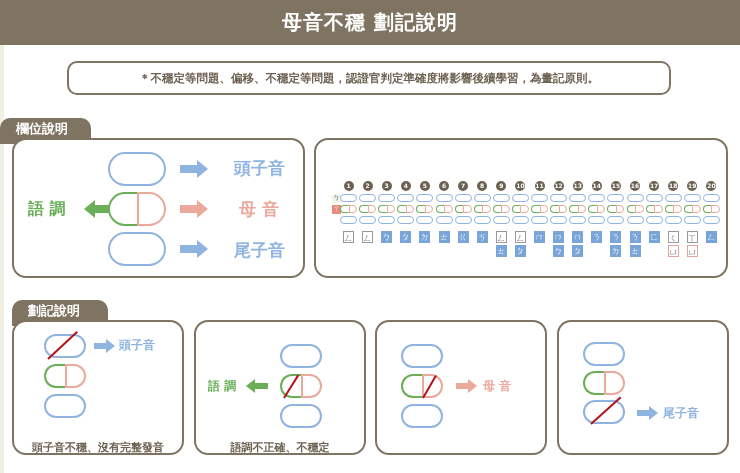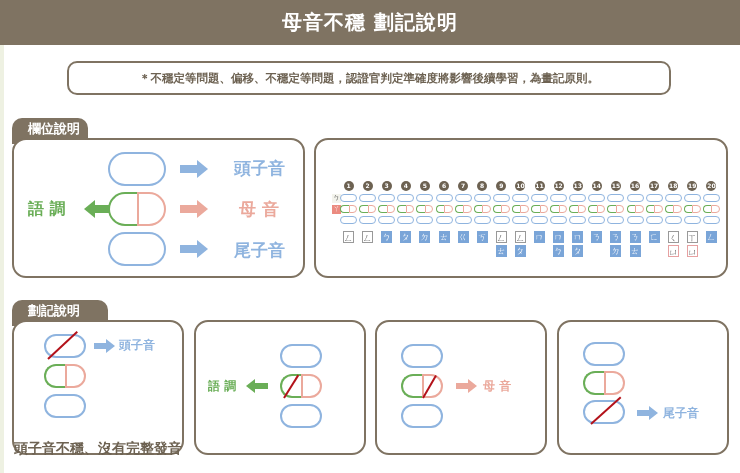--- a/index.html
+++ b/index.html
@@ -33,21 +33,21 @@
   .split { position:absolute; box-sizing:border-box; }
   .split .l { position:absolute; left:0; top:0; bottom:0; width:50%; box-sizing:border-box;
     border:2px solid #6aae57; border-right:none; border-radius:999px 0 0 999px; }
   .split .r { position:absolute; right:0; top:0; bottom:0; width:50%; box-sizing:border-box;
     border:2px solid #eba99c; border-radius:0 999px 999px 0; }
   .arrow { position:absolute; height:8px; }
   .arrow .shaft { position:absolute; top:0; height:8px; }
   .arrow .head { position:absolute; top:-5px; width:0; height:0; border-top:9px solid transparent; border-bottom:9px solid transparent; }
   .lbl { position:absolute; font-weight:bold; white-space:nowrap; }
   .strike { position:absolute; height:2px; background:#b3121a; transform-origin:left center; }
-  .caption { position:absolute; left:0; right:0; text-align:center; font-size:14px; font-weight:bold; color:#6d6252; }
+  .caption { position:absolute; left:0; right:0; text-align:center; font-size:11px; font-weight:bold; color:#6d6252; }
   .ex-title { position:absolute; left:14px; top:11px; font-size:9px; font-weight:bold; color:#6d6252; white-space:nowrap; }
   .num { position:absolute; width:10px; height:10px; border-radius:50%; background:#6d6252; color:#fff;
     font-size:6px; line-height:10px; text-align:center; font-weight:bold; }
   .mini-pill { position:absolute; width:17px; height:8px; box-sizing:border-box; border:1.3px solid #8fb4df; border-radius:6px; }
   .mini-split { position:absolute; width:17px; height:8px; }
   .mini-split .l { position:absolute; left:0; top:0; bottom:0; width:50%; box-sizing:border-box; border:1.3px solid #6aae57; border-right:none; border-radius:6px 0 0 6px; }
   .mini-split .r { position:absolute; right:0; top:0; bottom:0; width:50%; box-sizing:border-box; border:1.3px solid #eba99c; border-radius:0 6px 6px 0; }
   .zy { position:absolute; width:11px; height:12px; font-size:9px; line-height:12px; text-align:center; box-sizing:border-box; }
   .zy.blue { background:#7aa5d8; color:#fff; }
   .zy.white { background:#fff; color:#444; border:1px solid #999; }
@@ -60,21 +60,21 @@
 <div class="left-strip"></div>
 
 <div class="header">
   <span>母音不穩  劃記說明</span>
 </div>
 
 <div class="notice">
   <span>＊不穩定等問題、偏移、不穩定等問題，認證官判定準確度將影響後續學習，為畫記原則。</span>
 </div>
 
-<div class="tab" style="left:12px; top:118px; width:76px;">
+<div class="tab" style="left:0; top:118px; width:91px;">
   <span>欄位說明</span>
 </div>
 <div class="panel" style="left:12px; top:138px; width:293px; height:140px;">
   <div class="pill" style="left:94px; top:12px; width:58px; height:34px;"></div>
   <div class="split" style="left:94px; top:52px; width:58px; height:34px;">
     <div class="l"></div>
     <div class="r"></div>
   </div>
   <div class="pill" style="left:94px; top:92px; width:58px; height:34px;"></div>
 
@@ -302,20 +302,21 @@
     <div class="l"></div>
       <div class="r"></div>
   </div>
   <div class="strike" style="left:88px; top:75px; width:27px; transform:rotate(-58deg);"></div>
   <div class="pill" style="left:84px; top:82px; width:42px; height:24px;"></div>
   <div class="arrow" style="left:50px; top:61px; width:22px;">
     <div class="head" style="left:0; top:-4px; border-top:7px solid transparent; border-bottom:7px solid transparent; border-right:9px solid #6aae57;"></div>
     <div class="shaft" style="left:8px; width:14px; height:6px; background:#6aae57;"></div>
   </div>
   <div class="lbl" style="left:12px; top:56px; font-size:12px; color:#6aae57;">語 調</div>
+  <div class="caption" style="top:118px;">語調不正確、不穩定</div>
 </div>
 
 <div class="panel" style="left:375px; top:320px; width:172px; height:135px;">
   <div class="pill" style="left:24px; top:22px; width:42px; height:24px;"></div>
   <div class="split" style="left:24px; top:52px; width:42px; height:24px;">
     <div class="l"></div>
       <div class="r"></div>
   </div>
   <div class="strike" style="left:46px; top:75px; width:26px; transform:rotate(-60deg);"></div>
   <div class="pill" style="left:24px; top:82px; width:42px; height:24px;"></div>

